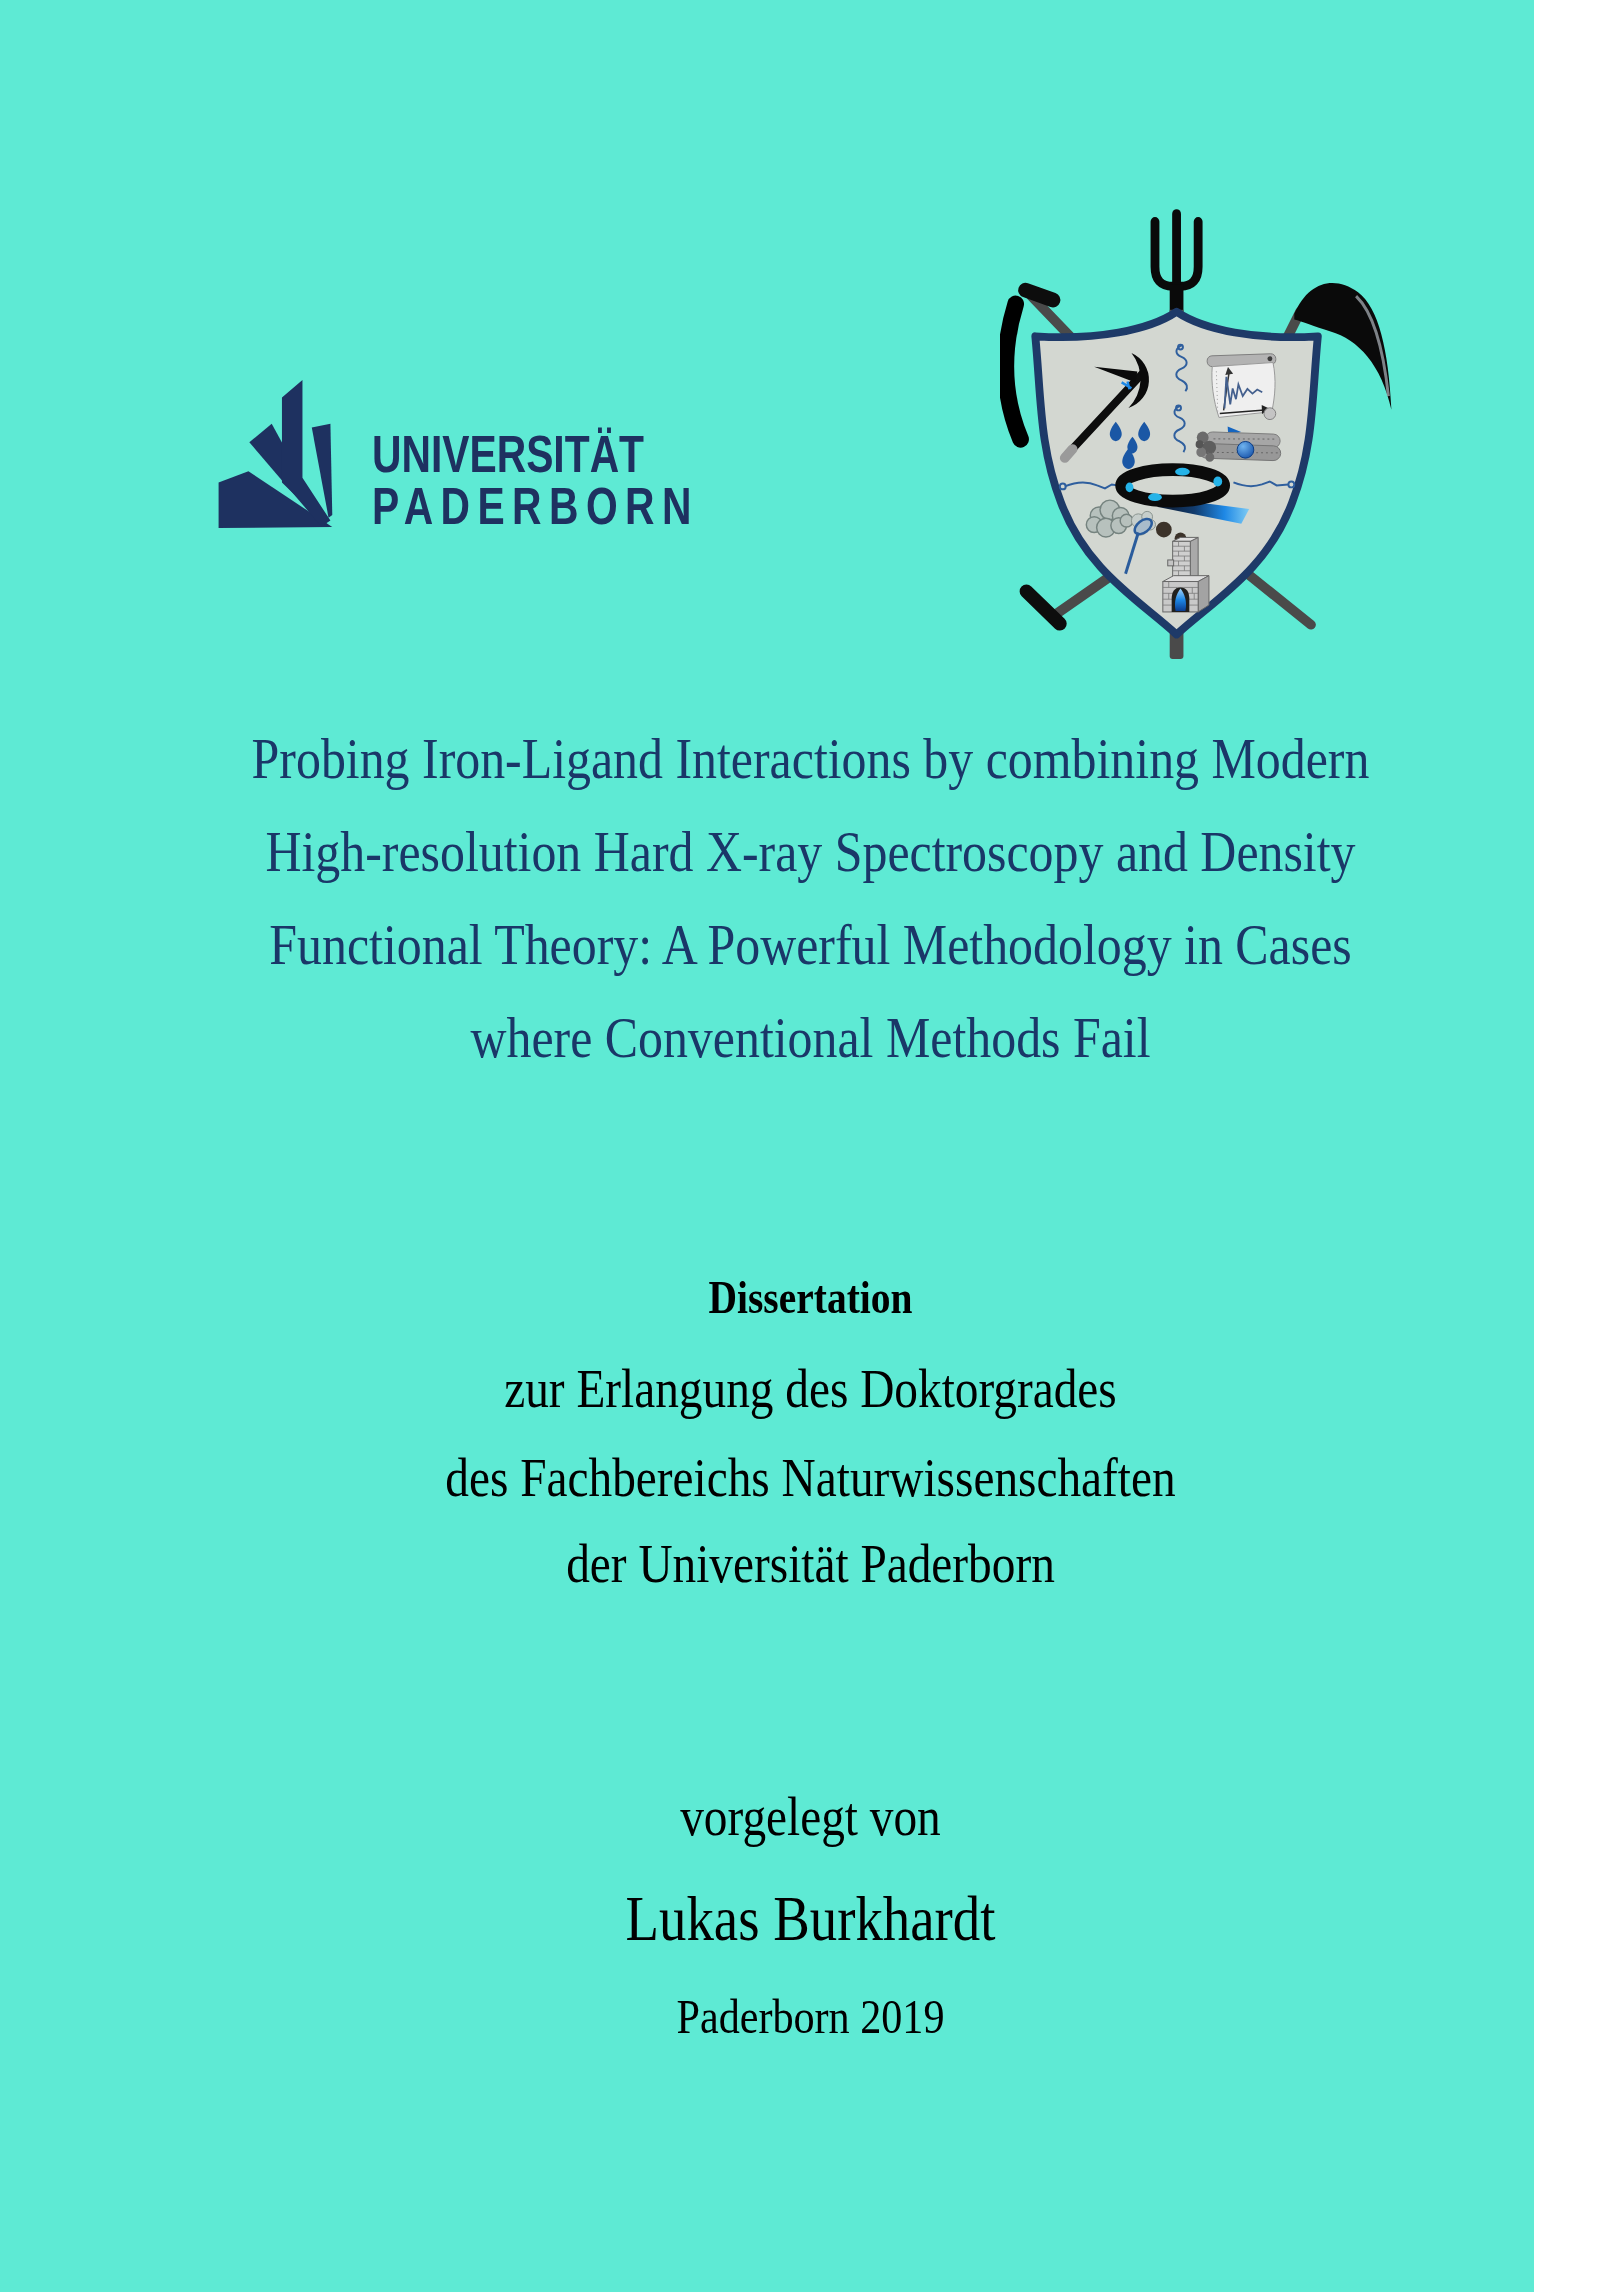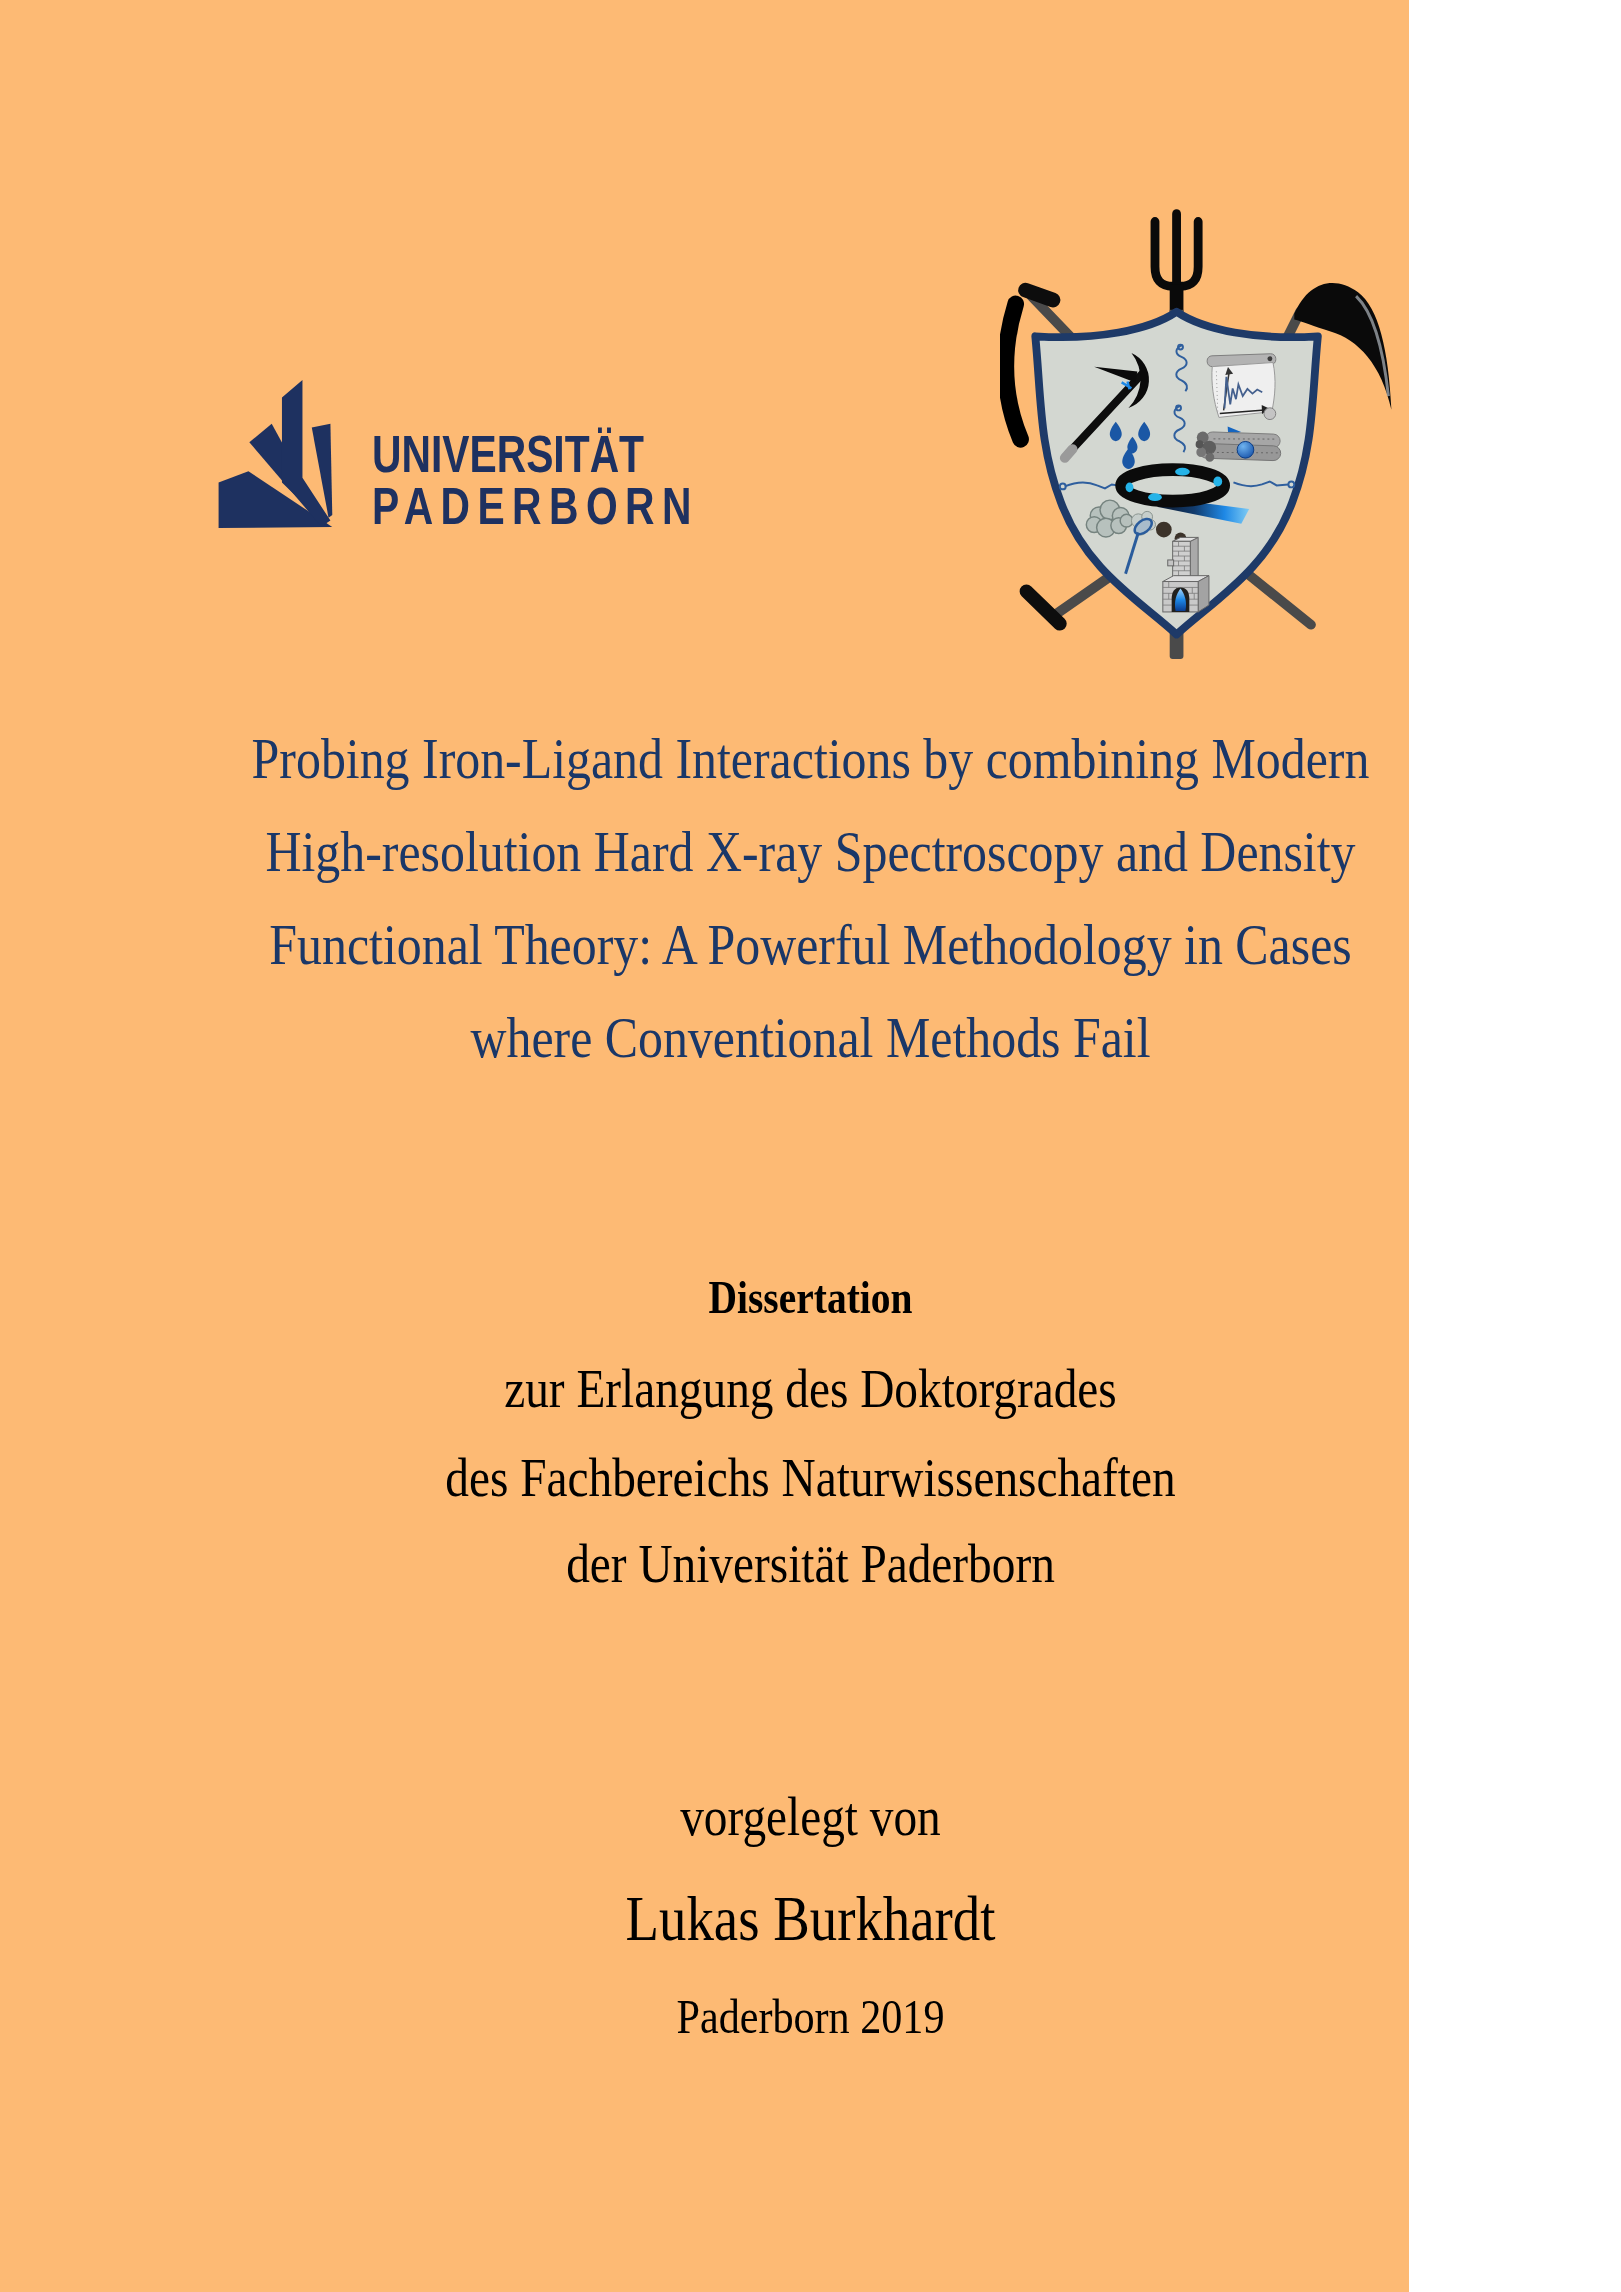--- a/index.html
+++ b/index.html
@@ -1,17 +1,17 @@
 <!DOCTYPE html>
 <html style="--brand-navy: #1e3160; --title-blue: #1a3768; --text-black: #000000; --shield-fill: #d3d7d1; --shield-border: #1e3a68; --accent-blue: #1e88e5; --steel-gray: #4a4a4a;"><head>
 <meta charset="utf-8">
 <style>
   html,body{margin:0;padding:0;background:#ffffff;}
   .page{
-    position:relative;width:1409px;height:2293px;background:#fdba74;overflow:hidden;
+    position:relative;width:1534px;height:2293px;background:#5eead4;overflow:hidden;
     font-family:"Liberation Serif", serif;color:#000;
   }
   
   .logo-mark{position:absolute;left:213px;top:375px;width:123px;height:157px;}
   .logo-text{
     position:absolute;left:372px;top:429px;
     font-family:"Liberation Sans", sans-serif;font-weight:bold;
     font-size:51px;line-height:52px;white-space:nowrap;
     color:var(--brand-navy,#1e3160);
     transform:scaleX(0.80);transform-origin:0 0;

